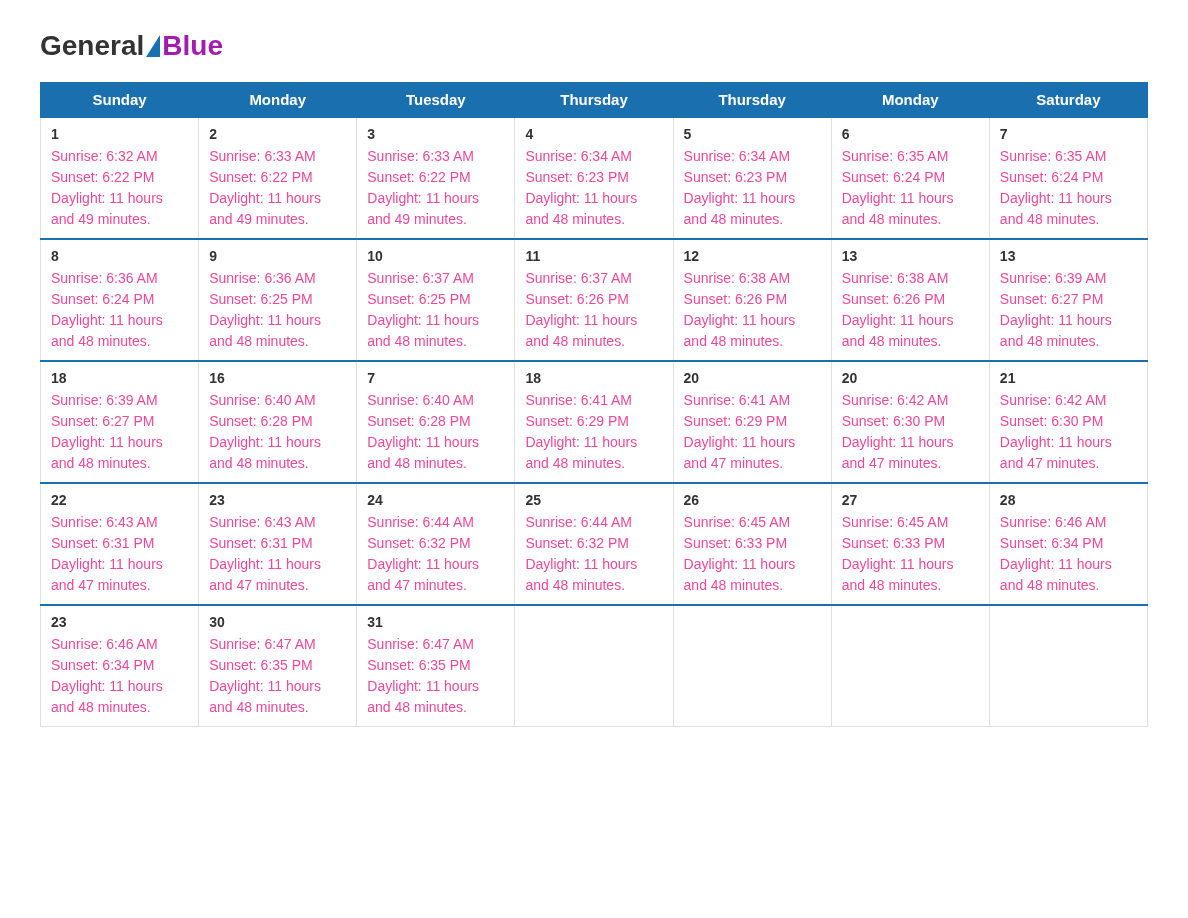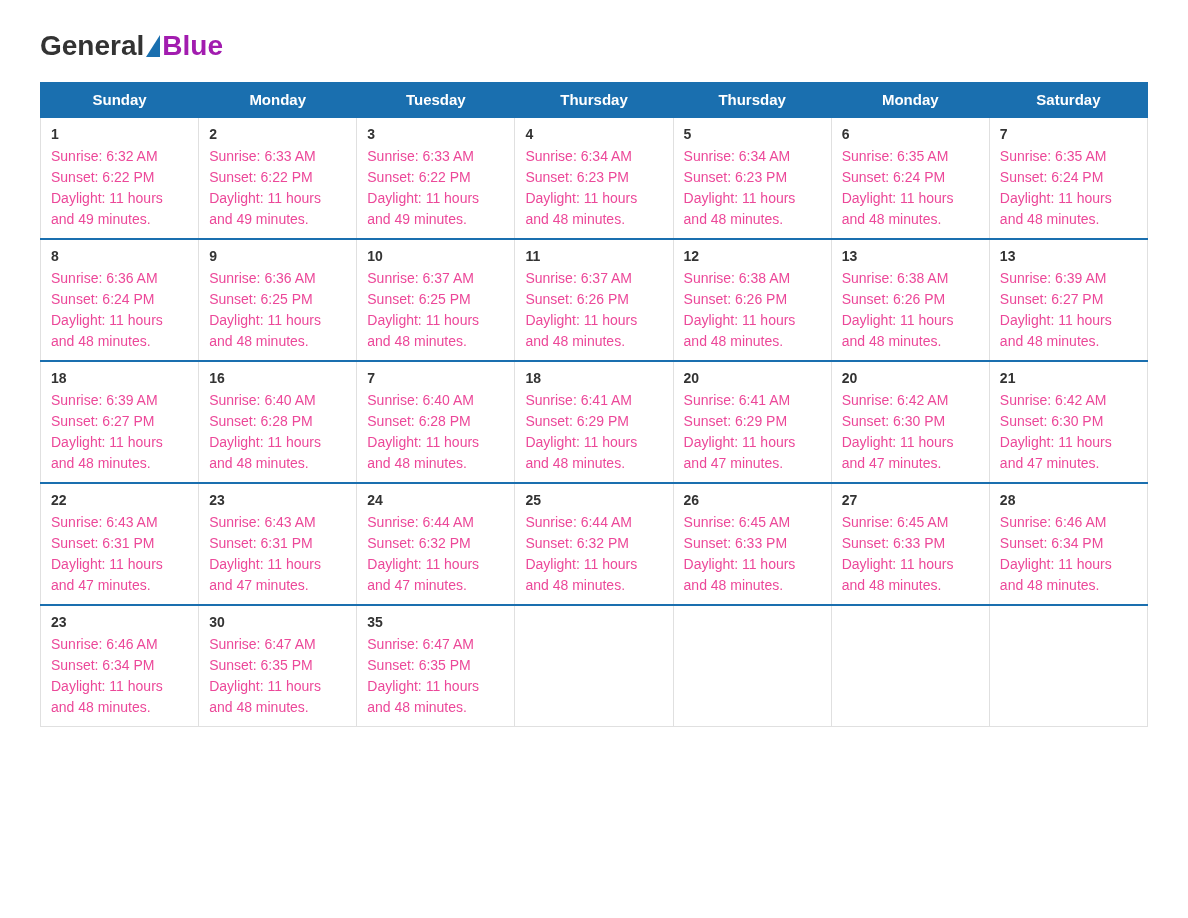--- a/index.html
+++ b/index.html
@@ -193,21 +193,21 @@
         <td><span class="day-num">27</span>
 <span class="day-info">Sunrise: 6:45 AM<br>Sunset: 6:33 PM<br>Daylight: 11 hours and 48 minutes.</span></td>
         <td><span class="day-num">28</span>
 <span class="day-info">Sunrise: 6:46 AM<br>Sunset: 6:34 PM<br>Daylight: 11 hours and 48 minutes.</span></td>
       </tr>
       <tr>
         <td><span class="day-num">23</span>
 <span class="day-info">Sunrise: 6:46 AM<br>Sunset: 6:34 PM<br>Daylight: 11 hours and 48 minutes.</span></td>
         <td><span class="day-num">30</span>
 <span class="day-info">Sunrise: 6:47 AM<br>Sunset: 6:35 PM<br>Daylight: 11 hours and 48 minutes.</span></td>
-        <td><span class="day-num">35</span>
+        <td><span class="day-num">31</span>
 <span class="day-info">Sunrise: 6:47 AM<br>Sunset: 6:35 PM<br>Daylight: 11 hours and 48 minutes.</span></td>
         <td class="empty-cell"></td>
         <td class="empty-cell"></td>
         <td class="empty-cell"></td>
         <td class="empty-cell"></td>
       </tr>
     </tbody>
 </table>
 
 </body></html>

